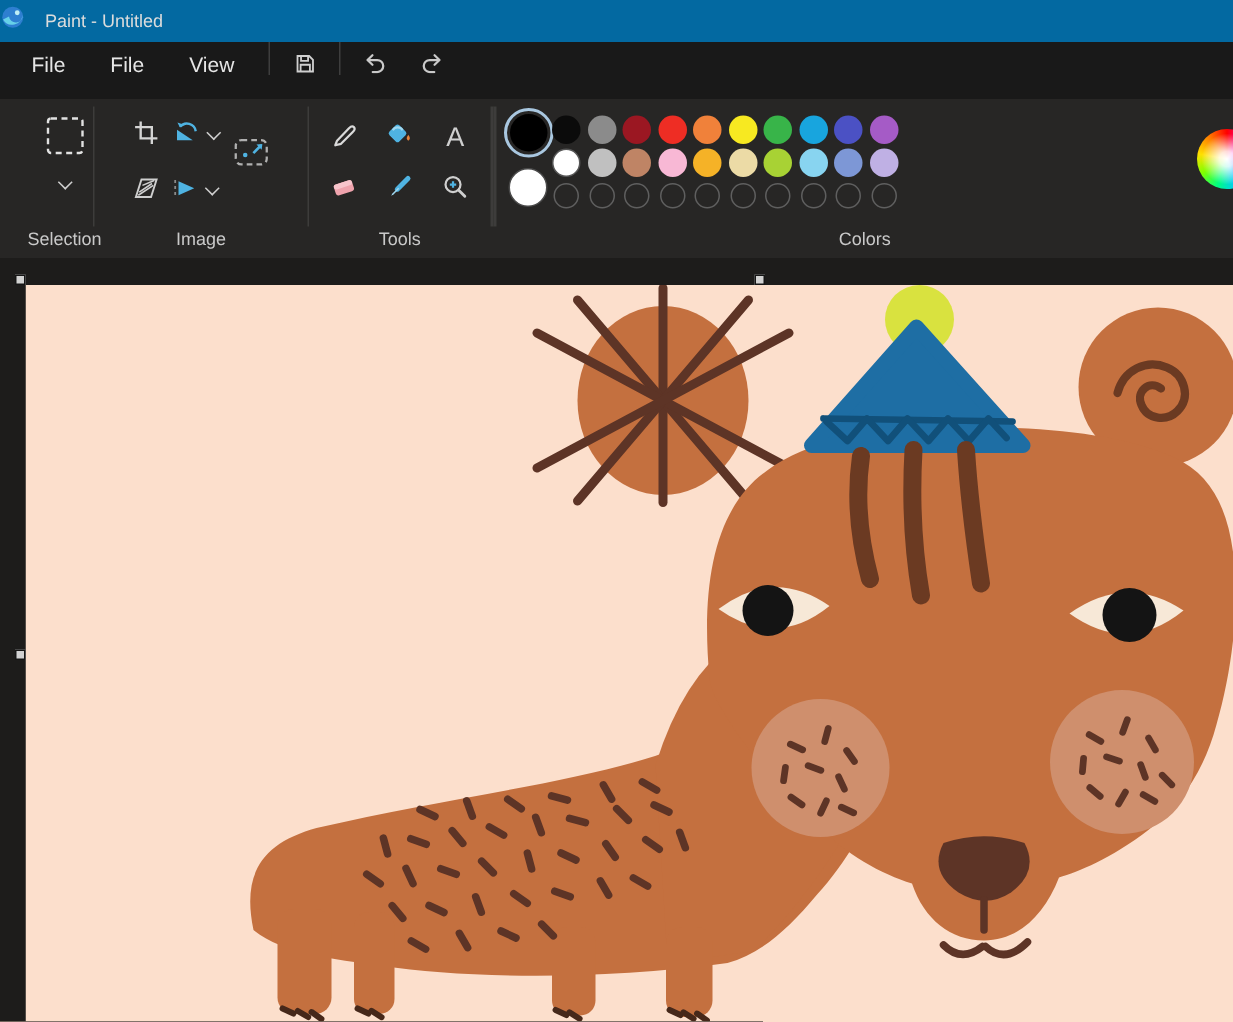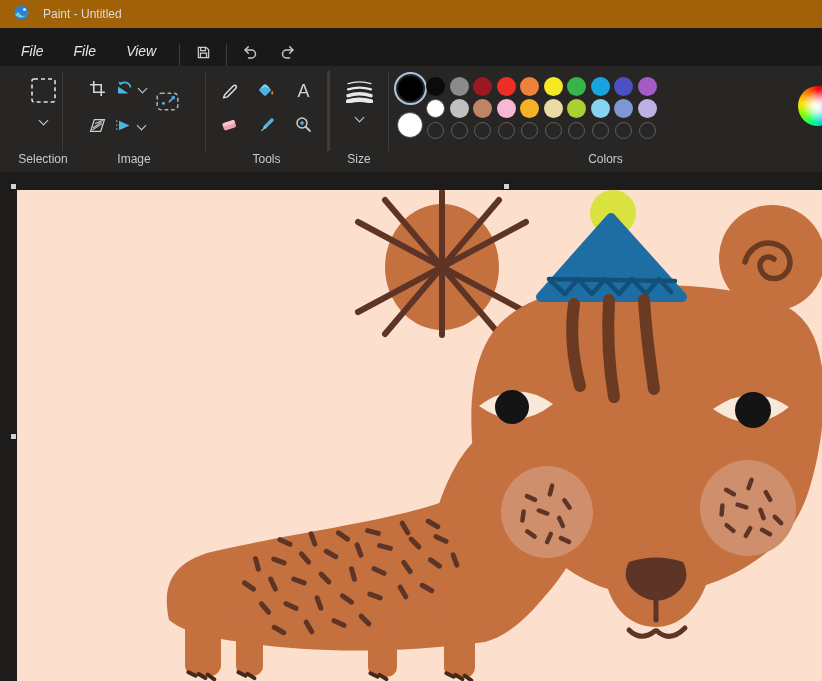--- a/index.html
+++ b/index.html
@@ -2,24 +2,24 @@
 <html><head>
 <meta charset="utf-8">
 <style>
   * { box-sizing: border-box; margin: 0; padding: 0; }
   html,body { width:822px; height:681px; overflow:hidden; }
   body {
     font-family: "Liberation Sans", sans-serif;
     background:#1d1c1b; position:relative; color:#e4e4e4;
   }
   
-  .titlebar { height:28px; background:#a16207; display:flex; align-items:center; padding-left:13px; gap:13px; }
+  .titlebar { height:28px; background:#0369a1; display:flex; align-items:center; padding-left:0; gap:13px; }
   .titlebar .title { font-size:12px; color:#dcdcdc; }
   
-  .menubar { height:38px; background:#191919; display:flex; align-items:flex-end; padding-left:6px;font-style:italic; }
+  .menubar { height:38px; background:#191919; display:flex; align-items:flex-start; padding-left:6px; }
   .menu-item { font-size:14px; color:#e6e6e6; padding:7px 15px; border-radius:4px; cursor:default; }
   .mb-sep { width:1px; height:22px; background:#3e3e3e; margin:0 8px; }
   .mb-btn { width:30px; height:28px; display:flex; align-items:center; justify-content:center; border-radius:4px; }
   
   .ribbon { height:106px; background:#272625; display:flex; }
   .rib-sec { position:relative; display:flex; flex-direction:column; align-items:center; }
   .rib-divider { width:1px; height:80px; background:#3d3c3b; margin-top:5px; flex:none; }
   .sec-label { position:absolute; bottom:6px; width:100%; text-align:center; font-size:12px; color:#c9c9c9; white-space:nowrap; }
   .chevron { width:7px; height:7px; border-right:1.6px solid #cfcfcf; border-bottom:1.6px solid #cfcfcf; transform:rotate(45deg); display:inline-block; }
   .sec-selection { width:62px;padding-left:24px; }
@@ -195,32 +195,20 @@
       </span>
     </div>
     <div class="sec-label">Tools</div>
   </div>
   <div class="rib-divider"></div>
 
   <div class="rib-divider"></div>
 
   <div class="rib-divider"></div>
 
-  <div class="rib-sec sec-size drop-sec">
-    <span class="main-icon">
-      <svg width="27" height="23" viewBox="0 0 26 22" fill="none" stroke="#e8e8e8" stroke-linecap="round">
-        <path d="M2 3.5 q11 -3.5 22 0" stroke-width="1.2"></path>
-        <path d="M2 9 q11 -3.5 22 0" stroke-width="2.2"></path>
-        <path d="M2 15 q11 -3.5 22 0" stroke-width="3.4"></path>
-        <path d="M2 20.5 q11 -3.2 22 0" stroke-width="4.4"></path>
-      </svg>
-    </span>
-    <span class="chevron"></span>
-    <div class="sec-label">Size</div>
-  </div>
   <div class="rib-divider"></div>
 
   <div class="rib-sec sec-colors">
     <div class="fgbg">
       <span class="fg-ring">
         <span class="fg-dot" style="background: rgb(0, 0, 0);"></span>
       </span>
       <span class="bg-dot" style="background: rgb(255, 255, 255);"></span>
     </div>
     <div class="palette">

